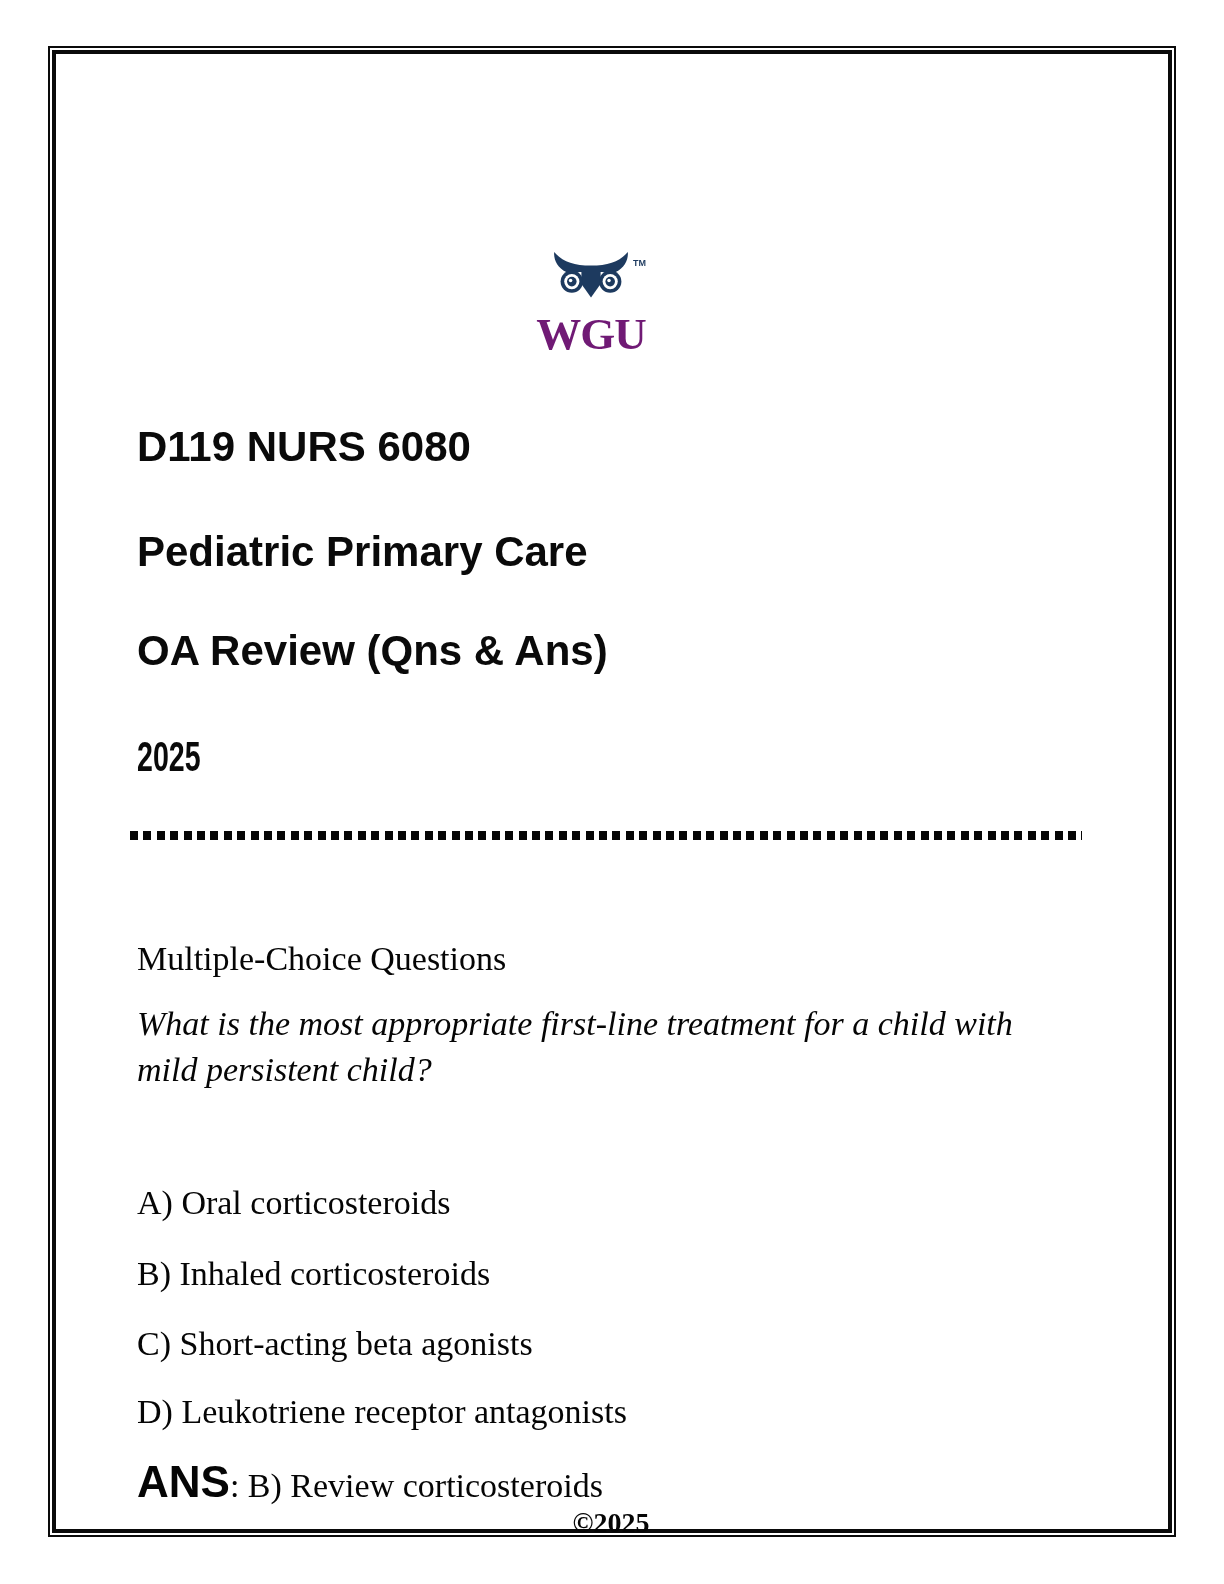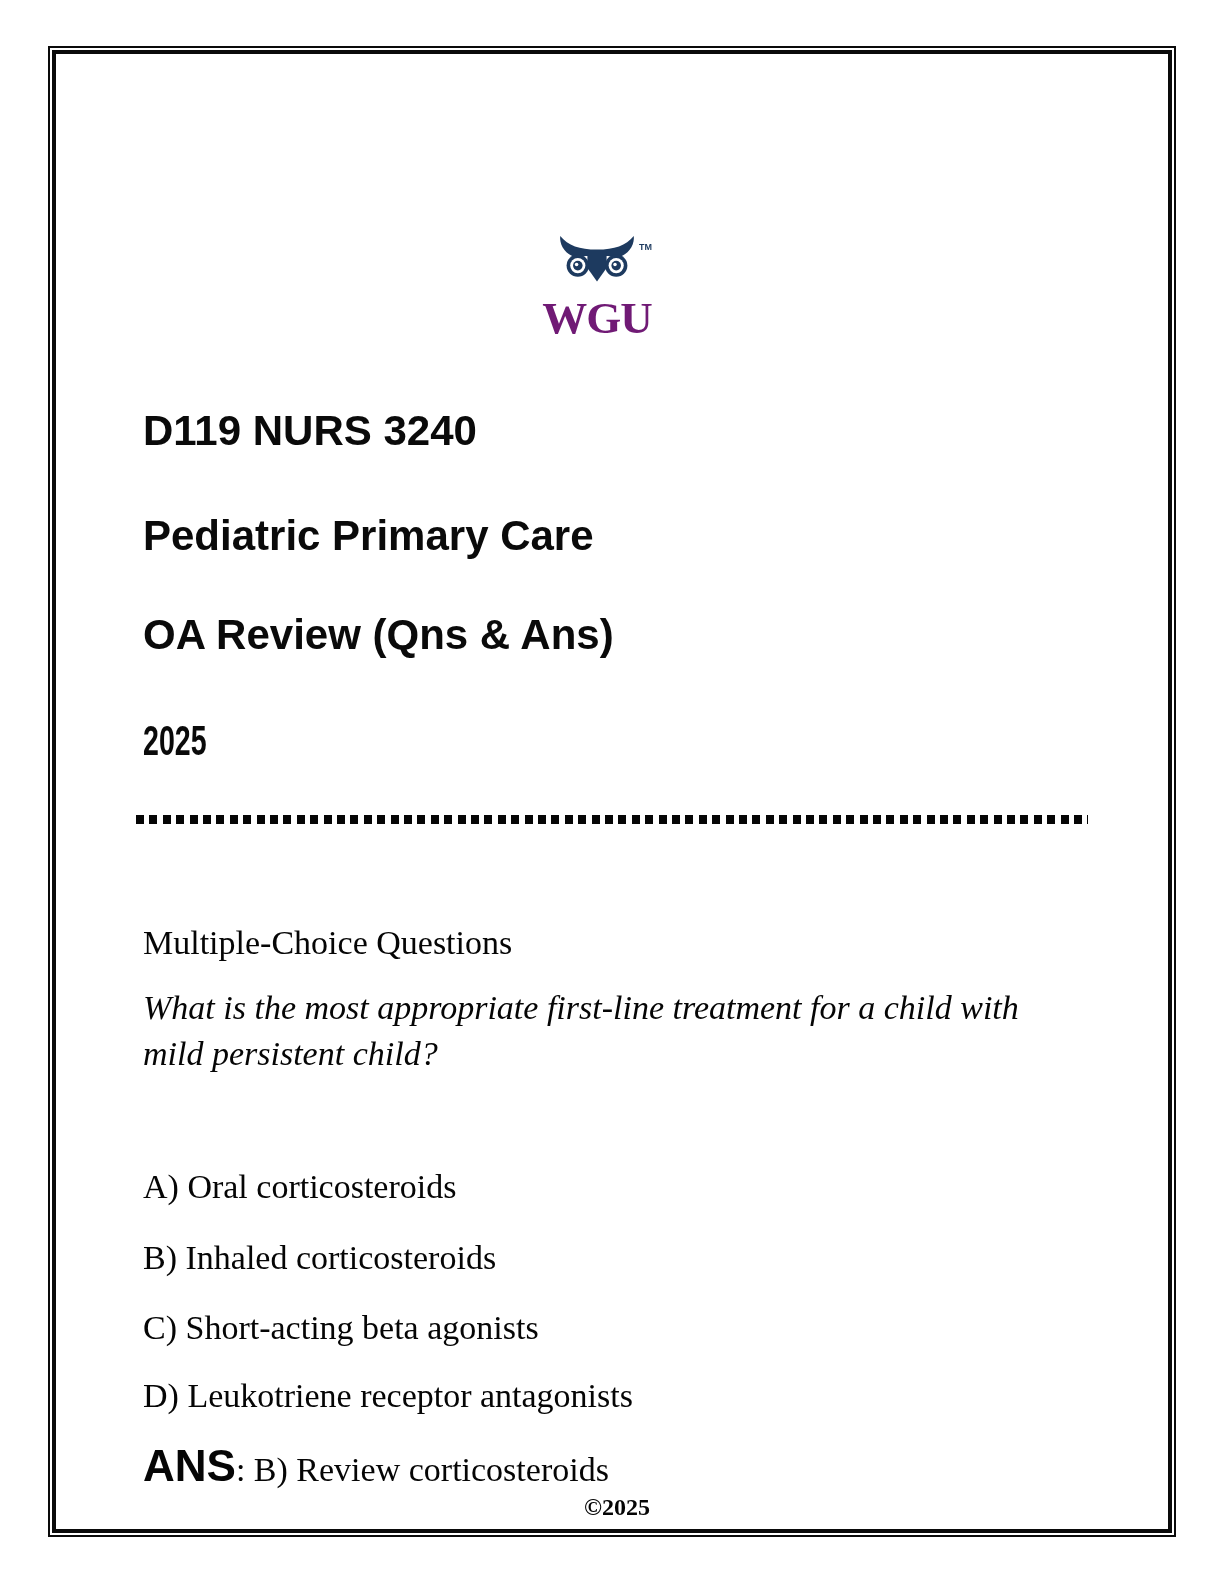--- a/index.html
+++ b/index.html
@@ -18,21 +18,21 @@
     padding:2px;
     box-sizing:border-box;
     pointer-events:none;
   }
   .frame-inner{
     width:100%;height:100%;
     border:4px solid #0a0a0a;
     box-sizing:border-box;
   }
   .content{
-    position:absolute; left:137px; top:0; width:948px;margin-left:6px;
+    position:absolute; left:137px; top:16px; width:948px;
   }
   
   .logo{
     margin-top:236px;
     height:100px;
     text-align:center;
     transform:translateX(-20px);
   }
   .owl-box{
     position:relative;
@@ -100,21 +100,21 @@
   .ans-label{
     font-family:"Liberation Sans", sans-serif;
     font-weight:bold;
     font-size:44px;
   }
   .footer{
     margin-top:1px;
     text-align:center;
     font-family:"Liberation Serif", serif;
     font-weight:bold;
-    font-size:24px;
+    font-size:28px;
     line-height:26px;
     color:#050505;
   }
 </style>
 </head>
 <body>
 
 <div class="page">
 
   <div class="frame">
@@ -135,21 +135,21 @@
           <circle cx="74" cy="37" r="14"></circle>
           <circle cx="74" cy="37" r="9.5" fill="#ffffff"></circle>
           <circle cx="74" cy="37" r="6"></circle>
           <circle cx="72.5" cy="35.5" r="2.2" fill="#ffffff"></circle>
         </svg>
         <span class="tm">TM</span>
       </span>
       <div class="wgu-word">WGU</div>
     </div>
 
-    <div class="h h1">D119 NURS 3240</div>
+    <div class="h h1">D119 NURS 6080</div>
     <div class="h h2">Pediatric Primary Care</div>
     <div class="h h3">OA Review (Qns &amp; Ans)</div>
     <div class="h h4">
       <span class="year-inner">2025</span>
     </div>
 
     <div class="divider"></div>
 
     <p class="serif section">Multiple-Choice Questions</p>
 

